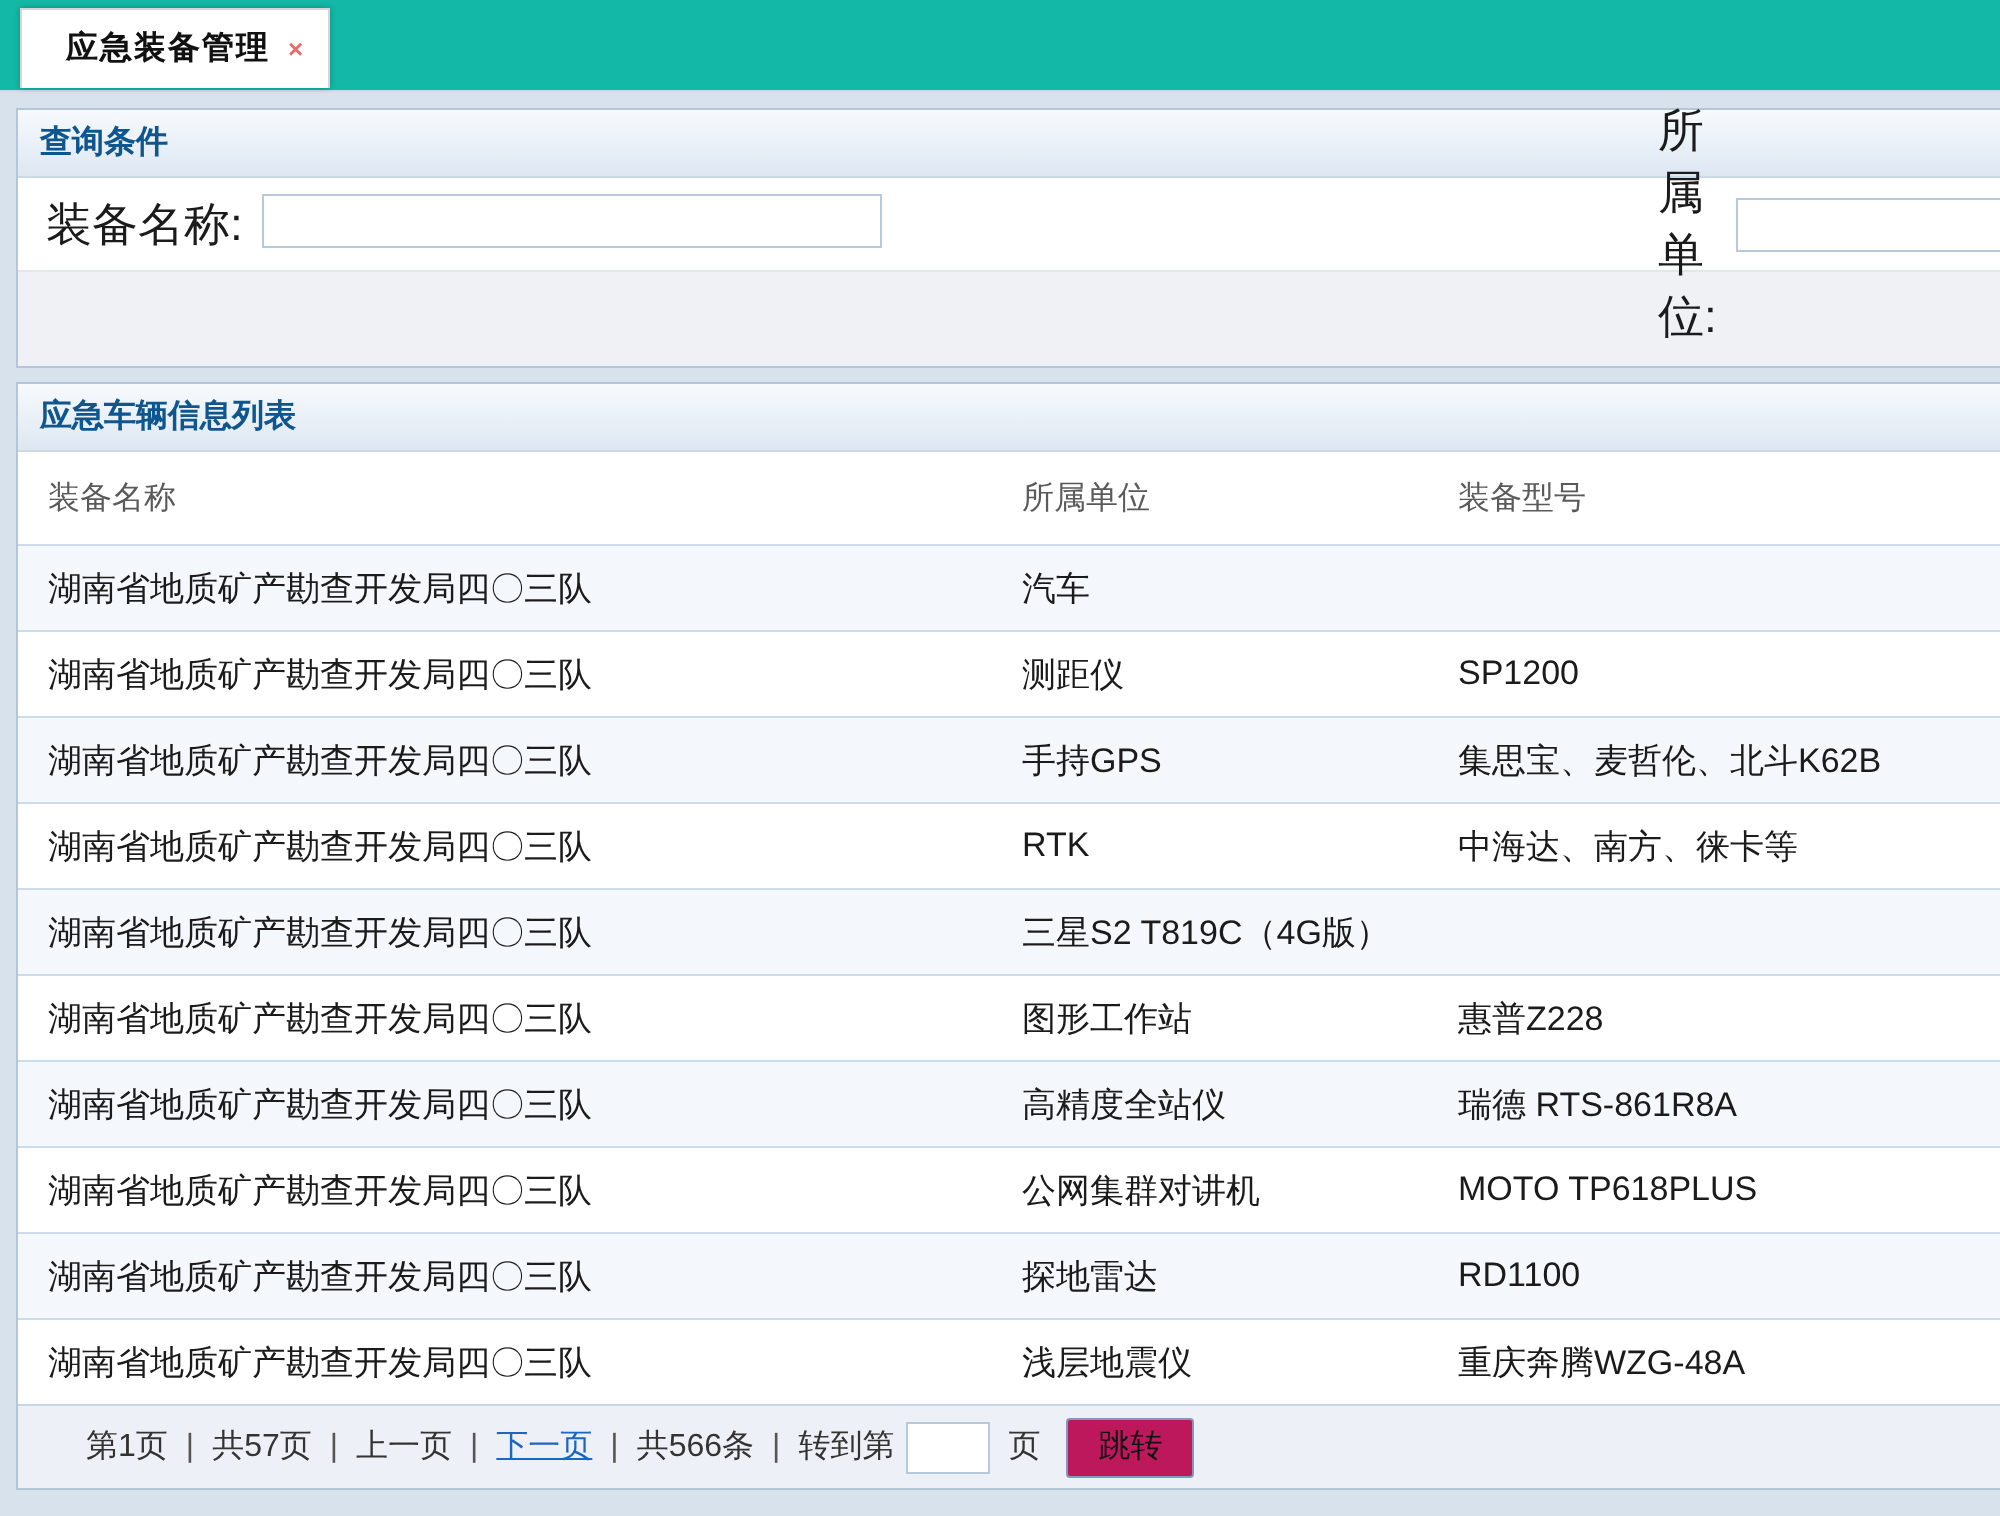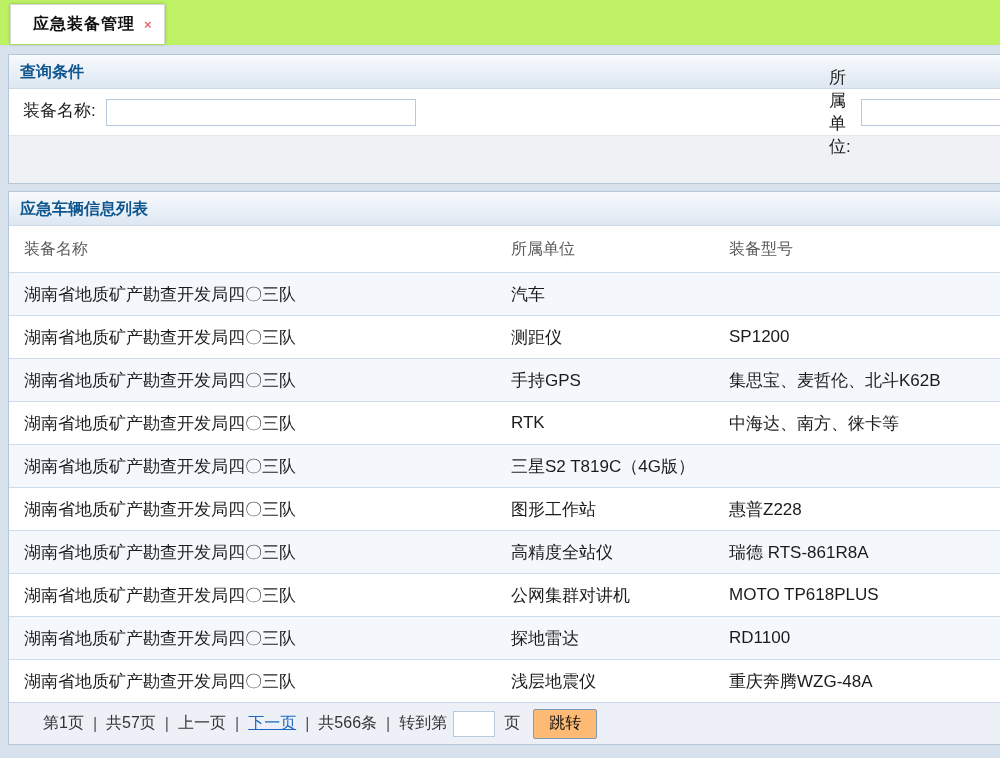--- a/index.html
+++ b/index.html
@@ -6,21 +6,21 @@
   html,body { width:1000px; height:758px; overflow:hidden; }
   body {
     font-family: "Liberation Sans", "DejaVu Sans", sans-serif;
     background: #d8e2ed;
     position: relative;
   }
 
   
   .tabbar {
     height: 46px;
-    background: #bef264;
+    background: #14b8a6;
     border-bottom: 1px solid #cfdbe7;
     position: relative;
   }
   .tab {
     position: absolute;
     left: 10px; top: 4px;
     height: 40px;
     background: #ffffff;
     border: 1px solid #d6d6d6;
     border-bottom: none;
@@ -49,21 +49,21 @@
   }
 
   
   .query-row {
     height: 46px;
     background: #fff;
     position: relative;
     display: flex;
     align-items: center;
   }
-  .query-label { font-size: 17px; color: #1b1b1b; }
+  .query-label { font-size: 23px; color: #1b1b1b; }
   .field-left { display: flex; align-items: flex-start; padding-left: 14px; }
   .field-left .query-input { margin-left: 10px; width: 310px; }
   .field-right { position: absolute; left: 820px; display: flex; align-items: center; }
   .field-right .query-input { margin-left: 10px; width: 200px; }
   .query-input {
     height: 27px;
     border: 1px solid #b6c9dd;
     font-size: 15px;
     padding: 0 4px;
     outline: none;
@@ -116,21 +116,21 @@
     width: 42px; height: 26px;
     border: 1px solid #b6c9dd;
     margin: 0 9px 0 6px;
     font-size: 15px; text-align: center;
     outline: none;
   }
   .jump-btn {
     margin-left: 13px;
     height: 30px;
     padding: 0 15px;
-    background: #fdba74;
+    background: #be185d;
     border: 1px solid #7e9cba;
     border-radius: 2px;
     font-size: 16px;
     color: #111;
     font-family: inherit;
     cursor: pointer;
   }
 </style>
 </head>
 <body>

